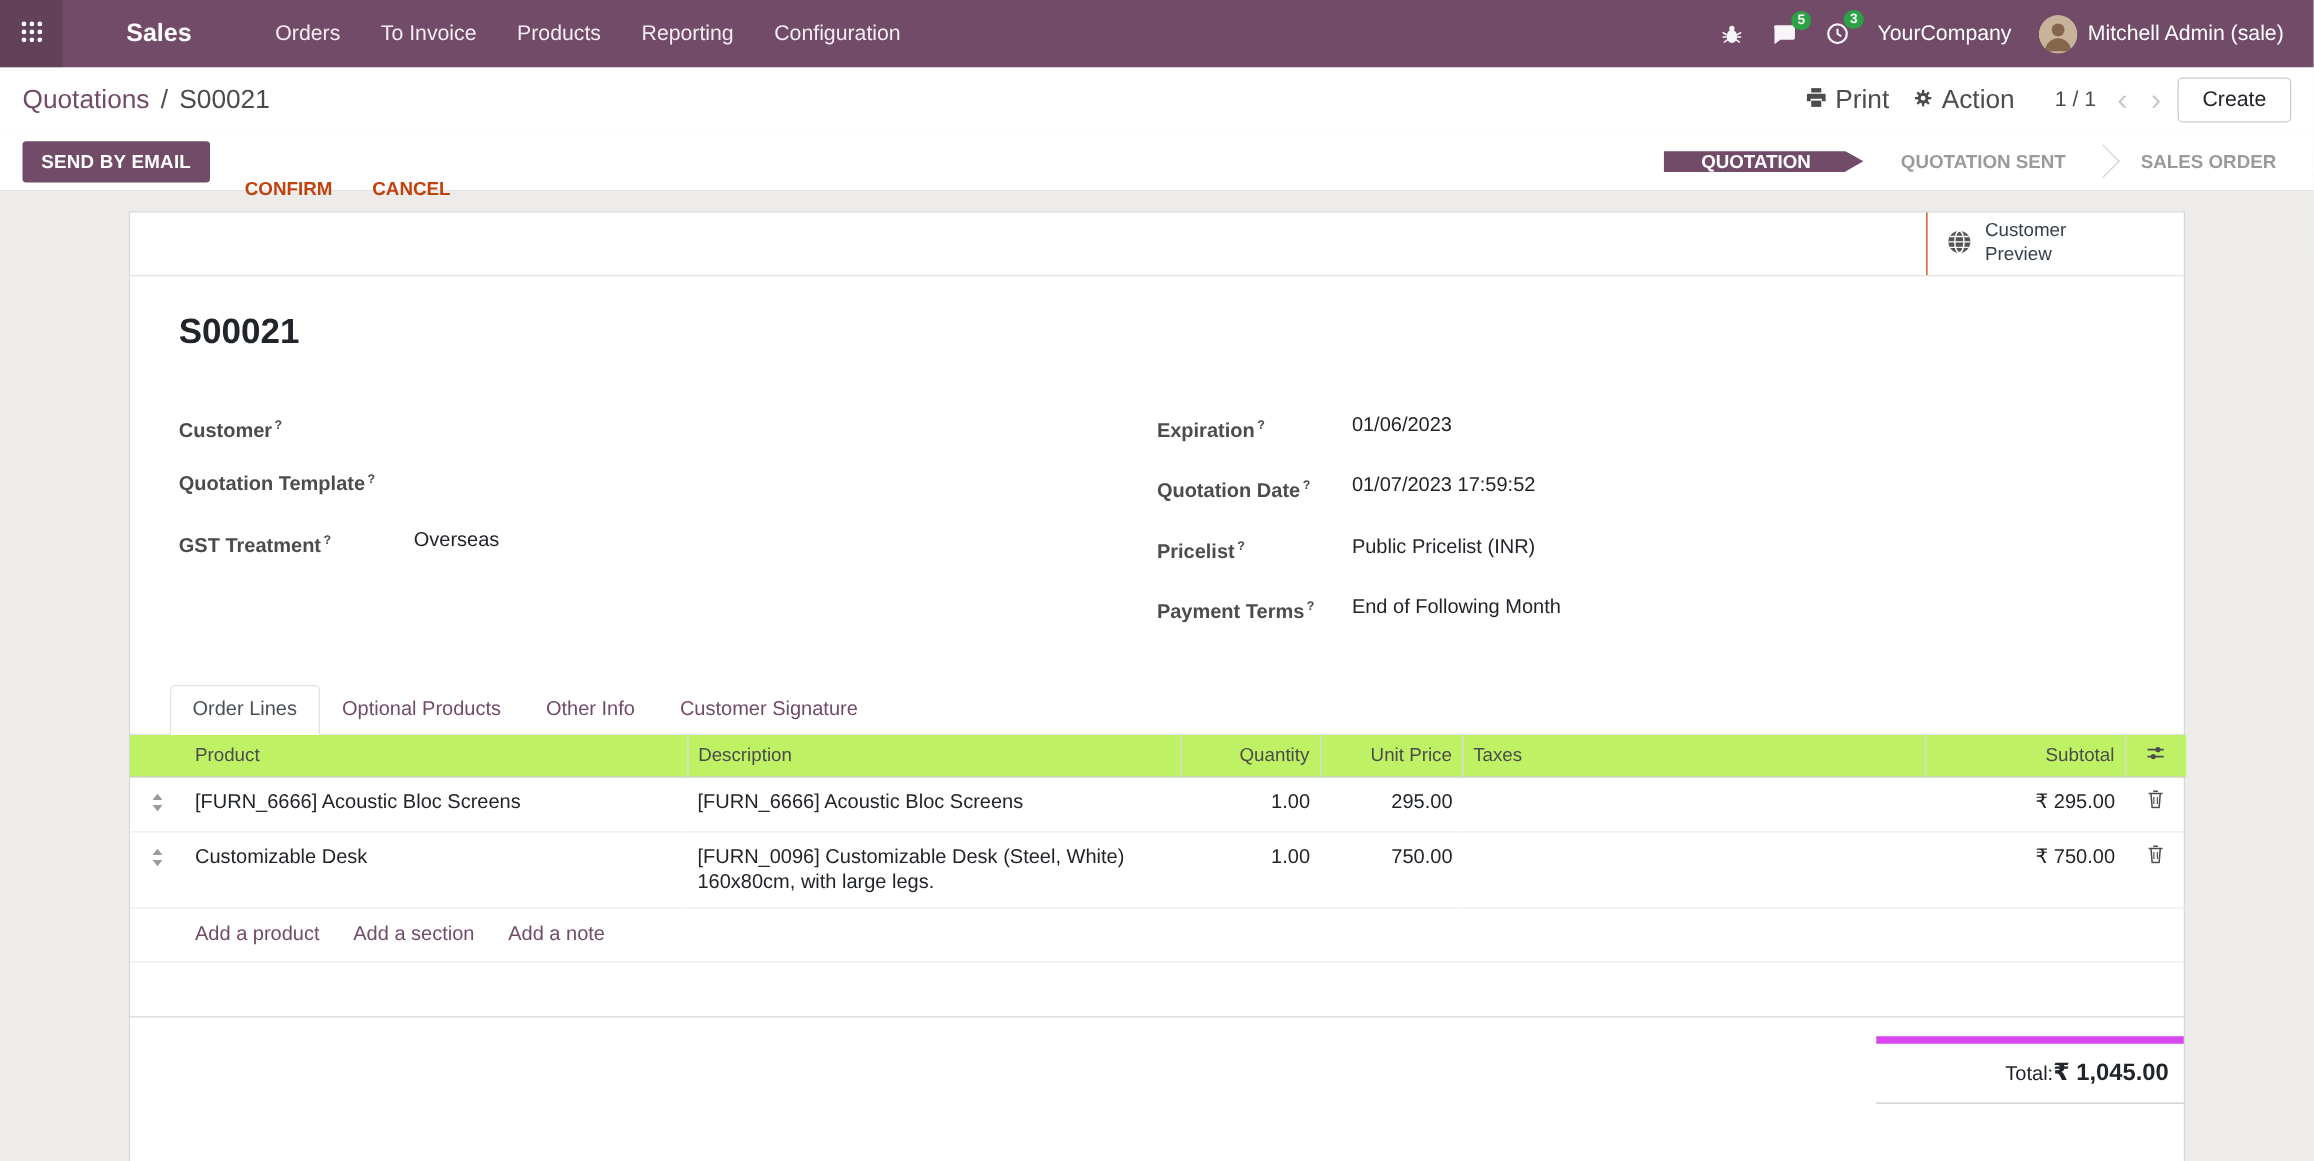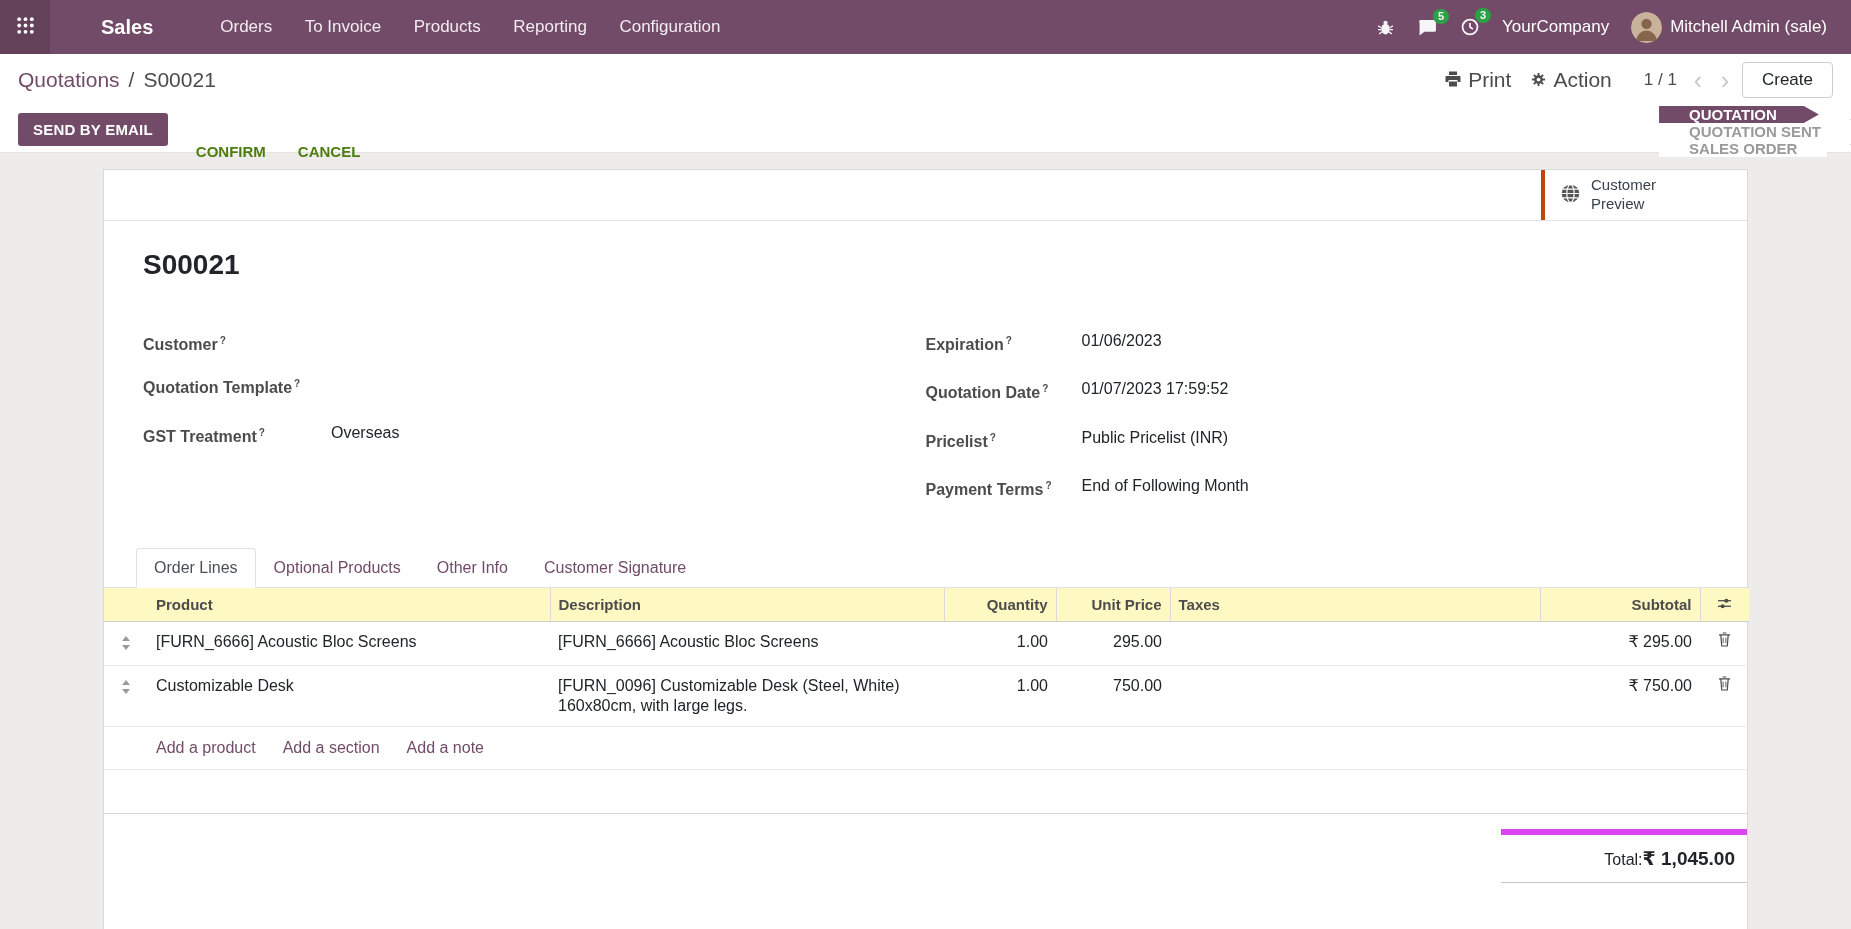--- a/index.html
+++ b/index.html
@@ -28,32 +28,32 @@
   .cp-right { margin-left:auto; display:flex; align-items:center; }
   .cp-btn { display:flex; align-items:flex-start; gap:7px; font-size:21px; color:#4c4c4c; padding:6px 10px; }
   .pager { font-size:17px; color:#4c4c4c; margin-left:22px; }
   .pager-nav { margin:0 6px 0 10px; }
   .pager-nav button { font-size:25px; color:#c9c9c9; padding:0 7px; line-height:1; }
   .create-btn { border:1px solid #ccc; border-radius:4px; padding:7px 19px; font-size:17px; color:#212529; background:#fff; }
 
   
   .action-bar { height:47px; background:#fff; border-bottom:1px solid #e3e3e3; display:flex; align-items:center; padding-left:18px; }
   .btn-primary { background:#714B67; color:#fff; font-size:15px; font-weight:bold; letter-spacing:.2px; padding:8px 15px; border-radius:3px; margin-right:16px; }
-  .btn-flat { color:#4d7c0f; font-size:15px; font-weight:bold; padding:8px 12px; margin-right:8px;margin-top:44px; }
-  .statusbar { margin-left:auto; display:flex; height:100%; align-items:flex-start;flex-direction:column; }
+  .btn-flat { color:#c2410c; font-size:15px; font-weight:bold; padding:8px 12px; margin-right:8px;margin-top:44px; }
+  .statusbar { margin-left:auto; display:flex; height:100%; align-items:center; }
   .step { position:relative; display:flex; align-items:center; padding:0 30px; font-size:15px; font-weight:bold; color:#9a9a9a; background:#fff; white-space:nowrap; }
   .step:not(.active):not(:last-child)::after { content:""; position:absolute; right:-9px; top:50%; width:18px; height:18px;
     border-top:1px solid #d2d2d2; border-right:1px solid #d2d2d2; transform:translateY(-50%) rotate(45deg); background:#fff; z-index:1; }
   .step.active { background:#714B67; color:#fff; clip-path:polygon(0 0, calc(100% - 15px) 0, 100% 50%, calc(100% - 15px) 100%, 0 100%); padding-right:42px; }
 
   
   .content { height:776px; background:#eeeceb; padding-top:16px; display:flex; justify-content:center; align-items:flex-start; overflow:hidden; }
   .sheet { width:1645px; min-height:860px; background:#fff; border:1px solid #d8d8d8; }
   .sheet-topbar { height:51px; border-bottom:1px solid #e3e3e3; display:flex; justify-content:flex-end; }
-  .preview-btn { width:206px; border-left:4px solid #c2410c; display:flex; align-items:center; gap:11px; padding:0 16px; font-size:15px; color:#37414b; text-align:left; }
+  .preview-btn { width:206px; border-left:1px solid #c2410c; display:flex; align-items:center; gap:11px; padding:0 16px; font-size:15px; color:#37414b; text-align:left; }
   .preview-btn .lbl { line-height:1.25; width:90px; }
   .sheet-body { padding:28px 39px 0; }
   h1.doc-title { font-size:28px; font-weight:bold; color:#212529; margin:0 0 48px; }
 
   .field-columns { display:flex; }
   .fcol { width:50%; }
   .field-row { display:flex; margin-bottom:21px; }
   .fcol.left  .flabel { width:188px; flex:none; }
   .fcol.right .flabel { width:156px; flex:none; }
   .flabel { font-weight:bold; color:#4c4c4c; font-size:16px; line-height:23px; }
@@ -63,21 +63,21 @@
   .addr { line-height:23px; }
 
   
   .notebook { margin:26px -39px 0; }
   .tabs { display:flex; border-bottom:1px solid #dee2e6; padding-left:32px; }
   .tab { padding:10px 17px; font-size:16px; color:#714B67; border:1px solid transparent; margin-bottom:-1px; }
   .tab.active { color:#495057; background:#fff; border-color:#dee2e6 #dee2e6 #fff; border-radius:4px 4px 0 0; }
 
   
   table.o-list { width:100%; border-collapse:collapse; table-layout:fixed; }
-  thead th { background:#fef9c3; border-bottom:1px solid #cfcfcf; border-left:1px solid #dadada; font-size:15px; font-weight:bold; color:#4c4c4c; padding:8px; text-align:left; }
+  thead th { background:#bef264; border-bottom:1px solid #cfcfcf; border-left:1px solid #dadada; font-size:15px; font-weight:normal; color:#4c4c4c; padding:8px; text-align:left; }
   thead th:first-child, thead th:nth-child(2) { border-left:none; }
   th.num, td.num { text-align:right;margin-top:27px; }
   tbody td { padding:10px 8px; font-size:16px; border-bottom:1px solid #ebebeb; vertical-align:top; line-height:20px; color:#212529; }
   td.handle { text-align:center; padding-top:13px; cursor:grab; }
   td.trash { text-align:center; }
   th.cog { text-align:center; padding:8px 4px; }
   .add-links { padding:12px 8px 12px 52px; border-bottom:1px solid #ebebeb; display:flex; gap:27px; }
   .add-links a { color:#714B67; font-size:16px; }
   .table-tail { height:44px; border-bottom:1px solid #d6d6d6; }
 

